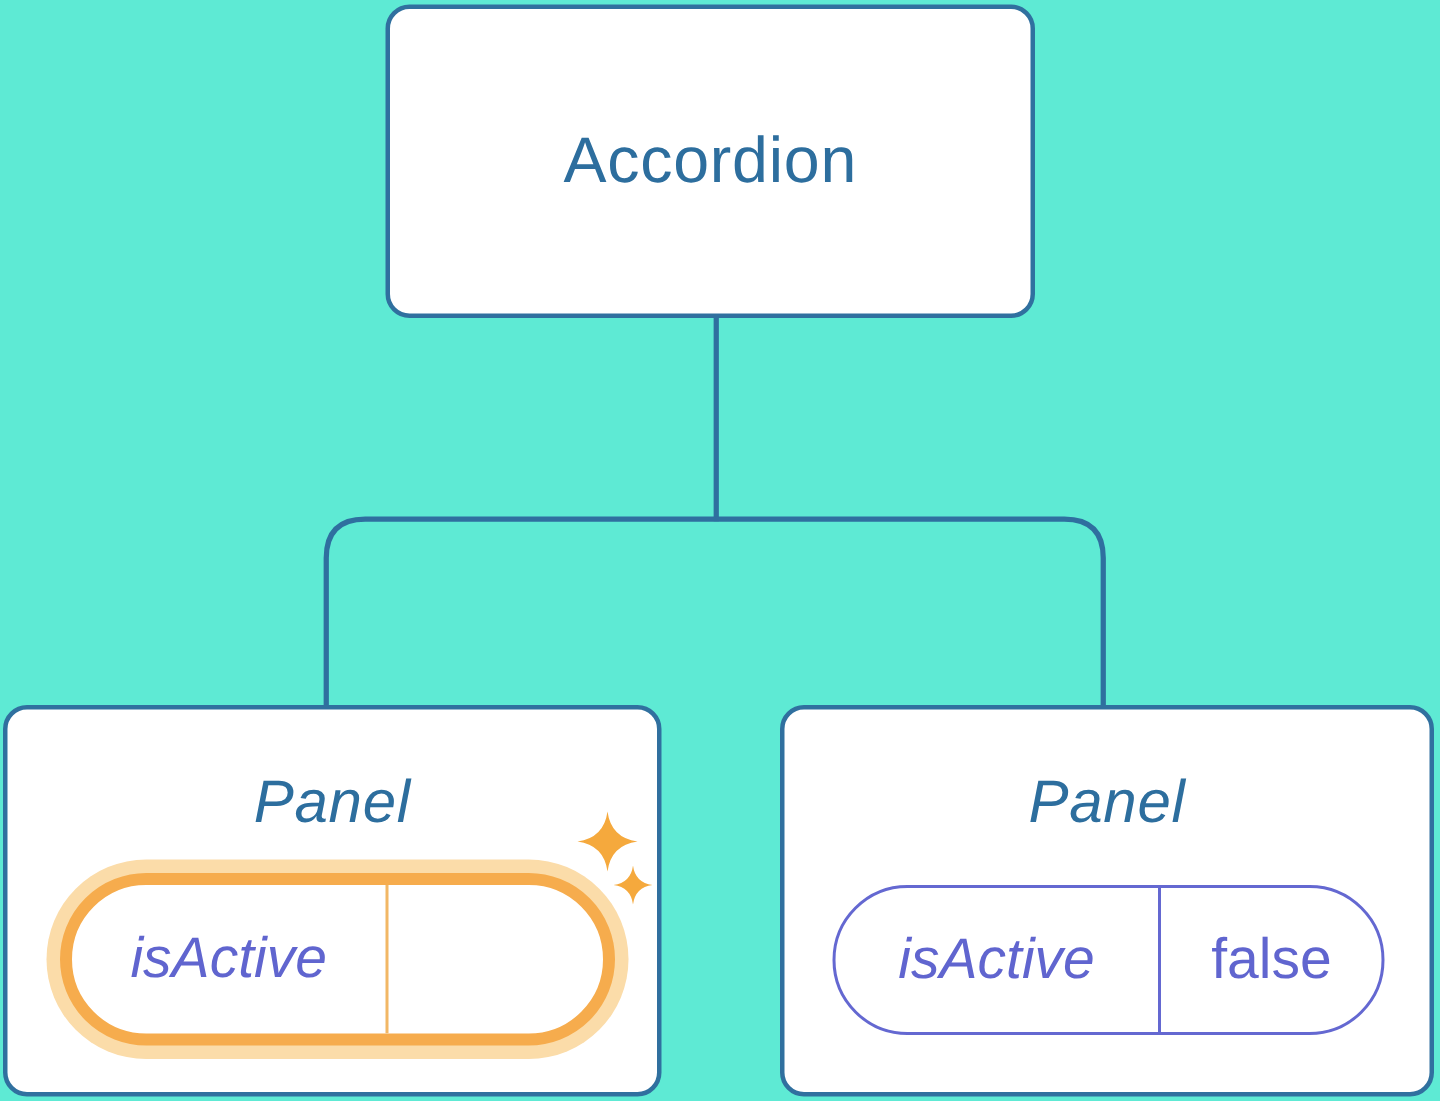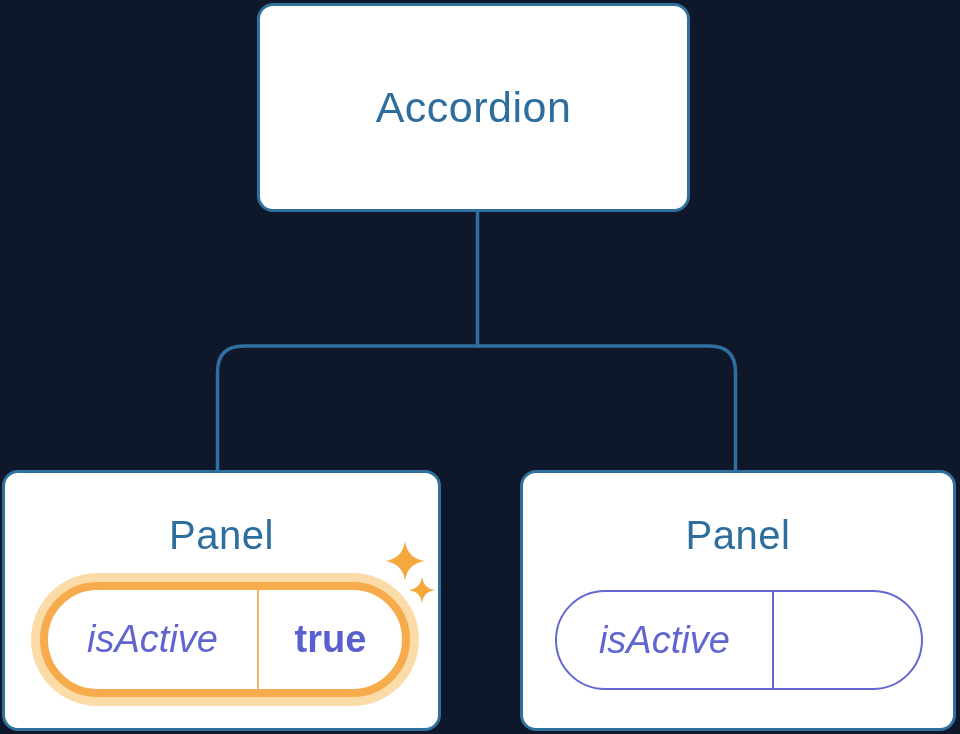--- a/index.html
+++ b/index.html
@@ -1,20 +1,20 @@
 <!DOCTYPE html>
 <html><head>
 <meta charset="utf-8">
 <style>
   html, body { margin: 0; padding: 0; }
   .canvas {
     position: relative;
     width: 960px;
     height: 734px;
-    background: #0f172a;
+    background: #5eead4;
     overflow: hidden;
     font-family: "Liberation Sans", sans-serif;
   }
   .connectors {
     position: absolute;
     inset: 0;
     z-index: 0;
   }
   .node {
     position: absolute;
@@ -36,20 +36,21 @@
   }
   .panel-left  { left: 2px;   top: 470px; width: 439px; height: 261px; }
   .panel-right { left: 520px; top: 470px; width: 436px; height: 261px; }
   .panel-title {
     display: block;
     text-align: center;
     margin-top: 40px;
     font-size: 40px;
     color: #2D6E9E;
     letter-spacing: 0.5px;
+    font-style: italic;
   }
   .pill {
     position: absolute;
     box-sizing: border-box;
     background: #FFFFFF;
     display: flex;
     align-items: stretch;
     overflow: hidden;
   }
   .pill-active {
@@ -97,29 +98,29 @@
 
   <div class="node root-node">
     <span class="root-label">Accordion</span>
   </div>
 
   <div class="node panel-left">
     <span class="panel-title">Panel</span>
     <div class="pill pill-active">
       <div class="pill-seg seg-name">isActive</div>
       <div class="divider-orange"></div>
-      <div class="pill-seg seg-value">true</div>
     </div>
   </div>
 
   <div class="node panel-right">
     <span class="panel-title">Panel</span>
     <div class="pill pill-inactive">
       <div class="pill-seg seg-name">isActive</div>
       <div class="divider-purple"></div>
+      <div class="pill-seg seg-value">false</div>
     </div>
   </div>
 
   <svg class="sparkles" width="62" height="72" viewBox="0 0 62 72" fill="#F5A93D">
     <path d="M30,3 Q32.4,20.6 50,23 Q32.4,25.4 30,43 Q27.6,25.4 10,23 Q27.6,20.6 30,3 Z"></path>
     <path d="M47,39 Q48.5,50.5 60,52 Q48.5,53.5 47,65 Q45.5,53.5 34,52 Q45.5,50.5 47,39 Z"></path>
   </svg>
 
 </div>
 

